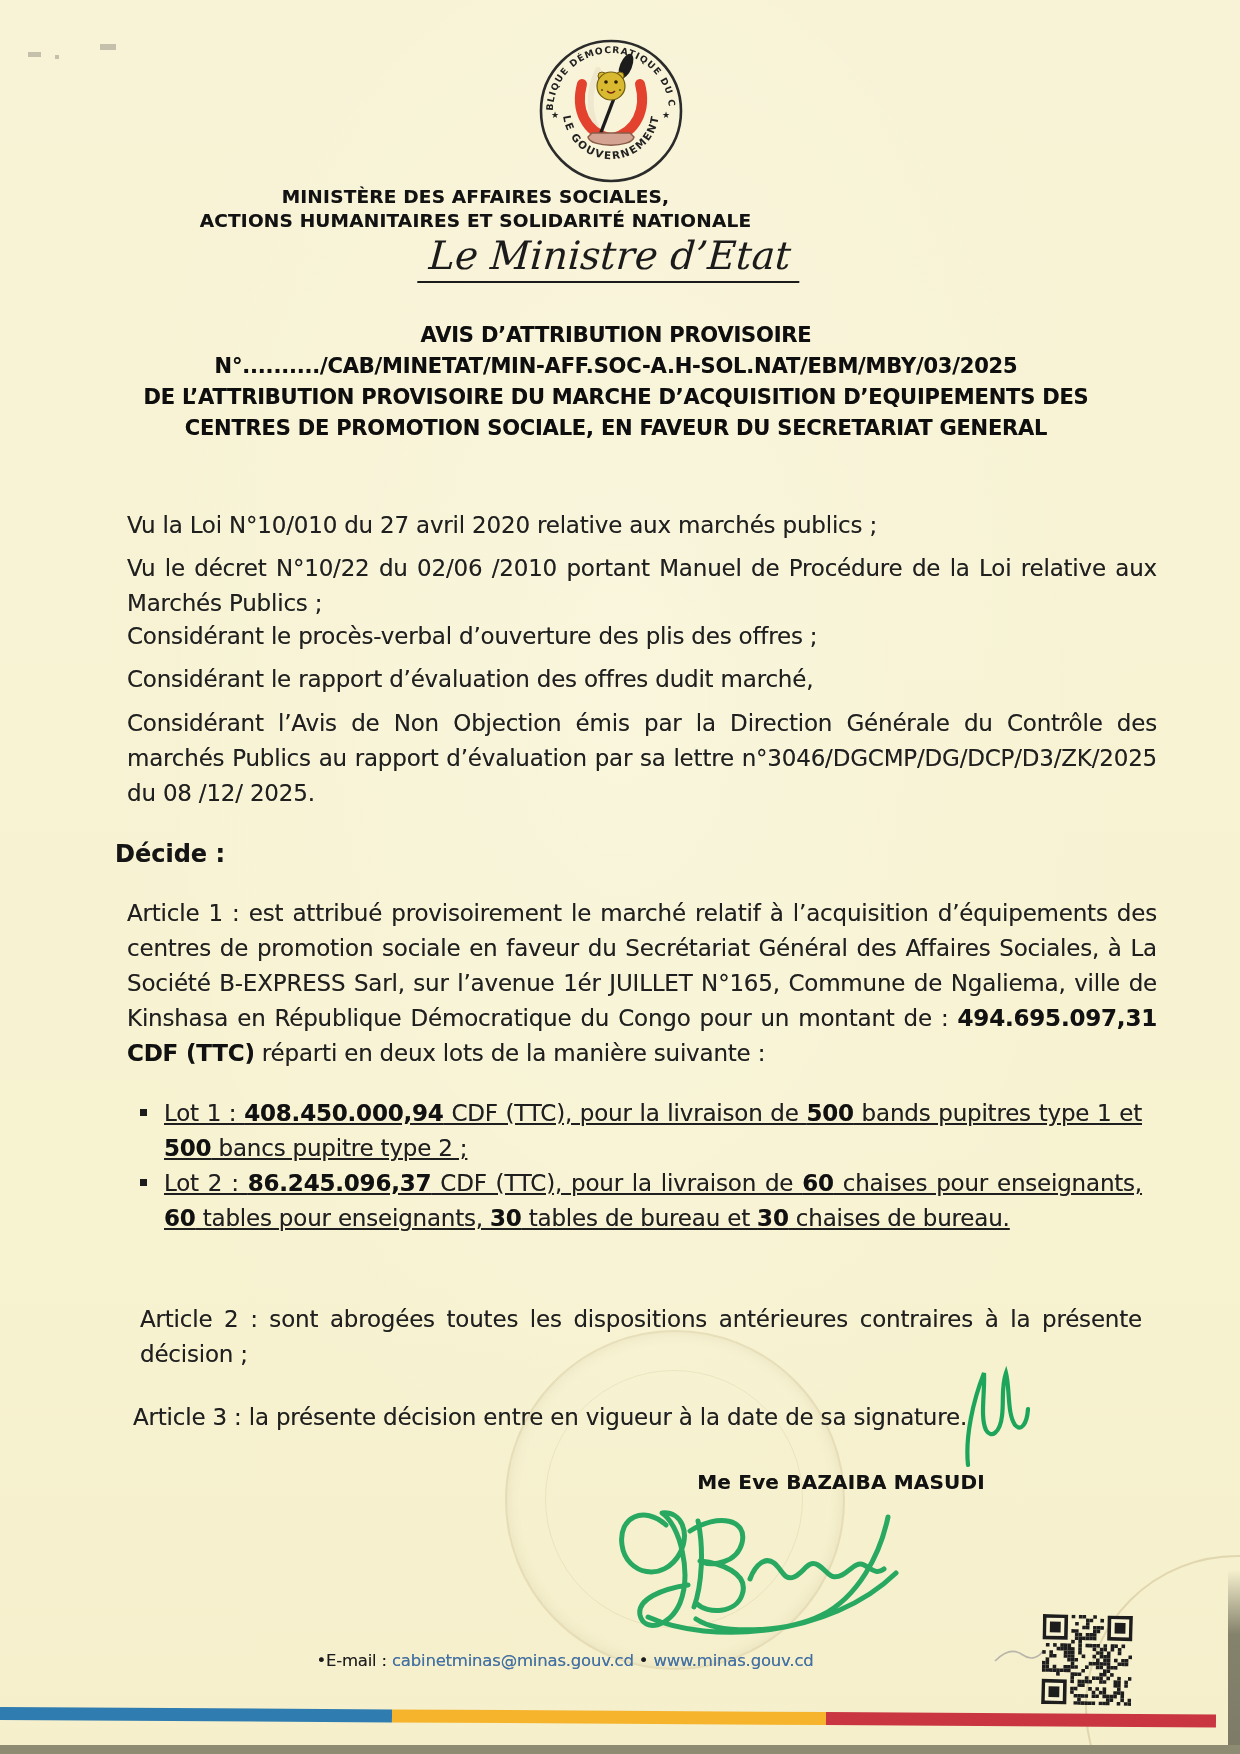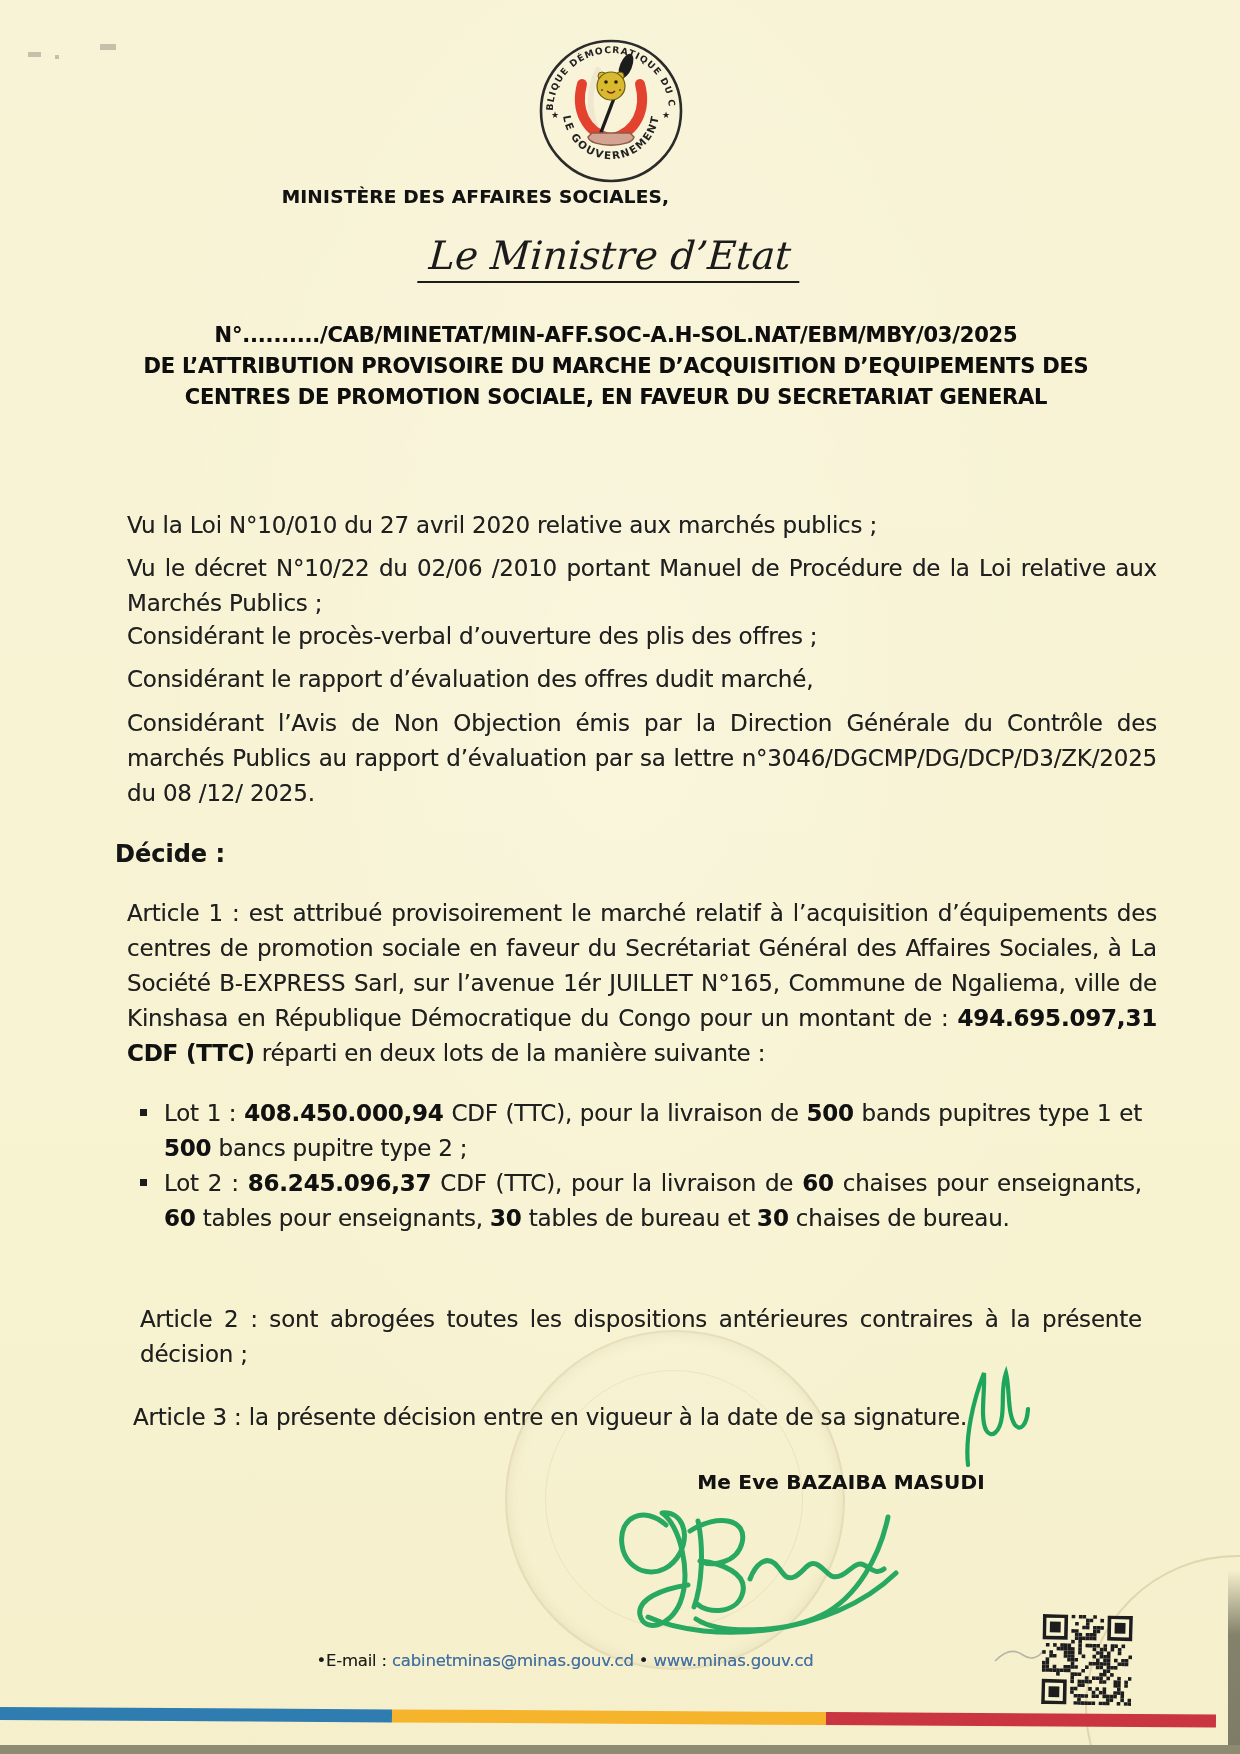--- a/index.html
+++ b/index.html
@@ -29,21 +29,21 @@
     font-style:italic;font-size:39px;color:#1b1b1b;border-bottom:2px solid #1b1b1b;padding:0 10px 3px;transform:skewX(-4deg);}
 
   .title-block{position:absolute;left:115px;top:320px;width:1030px;text-align:center;padding-right:28px;box-sizing:border-box;
     font-weight:bold;font-size:21px;line-height:31px;letter-spacing:-.2px;color:#0e0e0e;}
 
   .para{position:absolute;left:127px;width:1030px;font-size:23px;line-height:35px;letter-spacing:-.2px;text-align:justify;}
   .one-line{text-align:left;}
   .b{font-weight:bold;color:#111;}
   .decide{position:absolute;left:115px;top:840px;font-size:24px;font-weight:bold;color:#151515;}
 
-  .lots{position:absolute;left:140px;top:1096px;width:1002px;margin:0;padding:0;list-style:none;}
+  .lots{position:absolute;left:140px;top:1096px;width:1002px;margin:0;padding:0;list-style:none;text-decoration:underline;}
   .lots li{position:relative;padding-left:24px;font-size:23px;line-height:35px;letter-spacing:-.2px;text-align:justify;}
   .lots li .sq{position:absolute;left:0;top:13px;width:7px;height:7px;background:#1c1c1c;}
 
   .article2{top:1302px;left:140px;width:1002px;}
   .article3{top:1400px;left:133px;width:1010px;text-align:left;}
 
   .signatory{position:absolute;left:555px;top:1470px;width:430px;text-align:right;
     font-weight:bold;font-size:20px;letter-spacing:.2px;color:#121212;}
   .sig-svg{position:absolute;left:600px;top:1487px;}
   .flourish-svg{position:absolute;left:952px;top:1363px;}
@@ -116,27 +116,29 @@
         <circle cx="64" cy="52" r="1.1" fill="#6e5c10"></circle>
         <circle cx="82" cy="52" r="1.1" fill="#6e5c10"></circle>
       </g>
 
       <path d="M50,99 C52,110 94,110 96,99 L92,95 L54,95 Z" fill="#d4a391" stroke="#8a5c4a" stroke-width="1.4"></path>
     </svg>
   </div>
 
   <div class="ministry txt">
     <div>MINISTÈRE DES AFFAIRES SOCIALES,</div>
+    <div>ACTIONS HUMANITAIRES ET SOLIDARITÉ NATIONALE</div>
   </div>
 
   <div class="script-title">
     <span>Le Ministre d’Etat</span>
   </div>
 
   <div class="title-block txt">
+    <div>AVIS D’ATTRIBUTION PROVISOIRE</div>
     <div>N°........../CAB/MINETAT/MIN-AFF.SOC-A.H-SOL.NAT/EBM/MBY/03/2025</div>
     <div>DE L’ATTRIBUTION PROVISOIRE DU MARCHE D’ACQUISITION D’EQUIPEMENTS DES</div>
     <div>CENTRES DE PROMOTION SOCIALE, EN FAVEUR DU SECRETARIAT GENERAL</div>
   </div>
 
   <div class="para one-line txt" style="top:508px">Vu la Loi N°10/010 du 27 avril 2020 relative aux marchés publics ;</div>
   <div class="para txt" style="top:551px">Vu le décret N°10/22 du 02/06 /2010 portant Manuel de Procédure de la Loi relative aux Marchés Publics ;</div>
   <div class="para one-line txt" style="top:619px">Considérant le procès-verbal d’ouverture des plis des offres ;</div>
   <div class="para one-line txt" style="top:662px">Considérant le rapport d’évaluation des offres dudit marché,</div>
   <div class="para txt" style="top:706px">Considérant l’Avis de Non Objection émis par la Direction Générale du Contrôle des marchés Publics au rapport d’évaluation par sa lettre n°3046/DGCMP/DG/DCP/D3/ZK/2025 du 08 /12/ 2025.</div>

